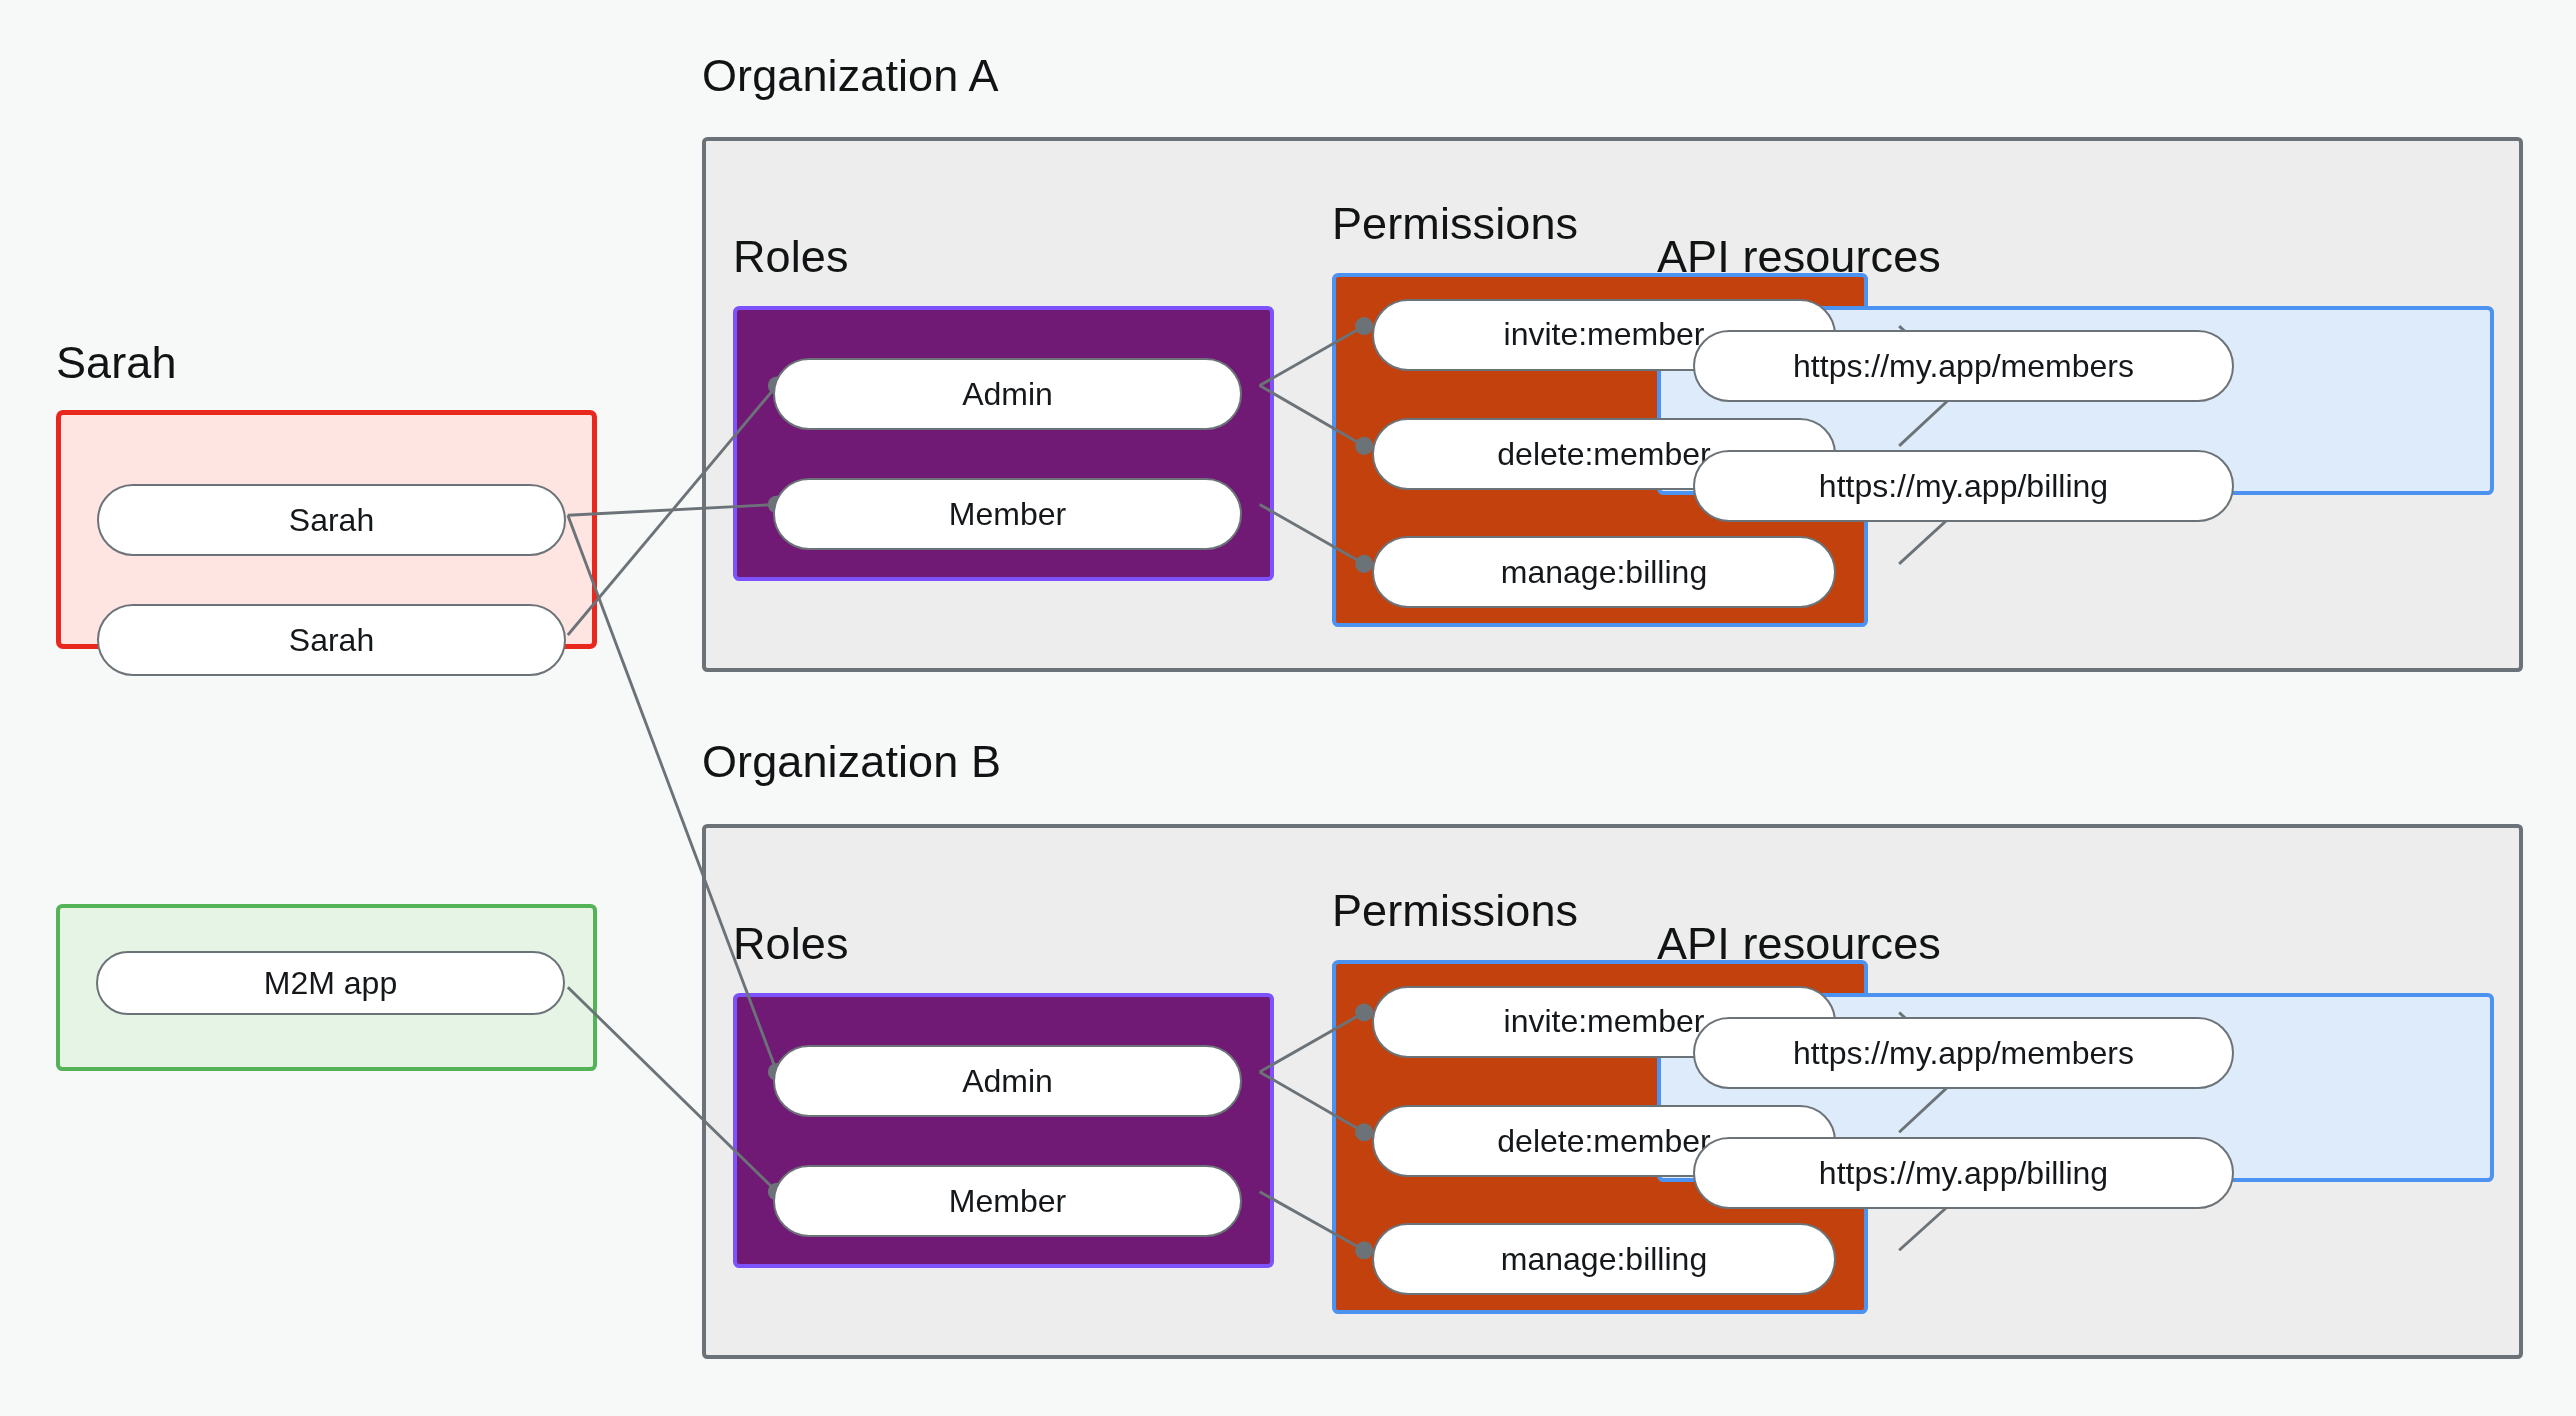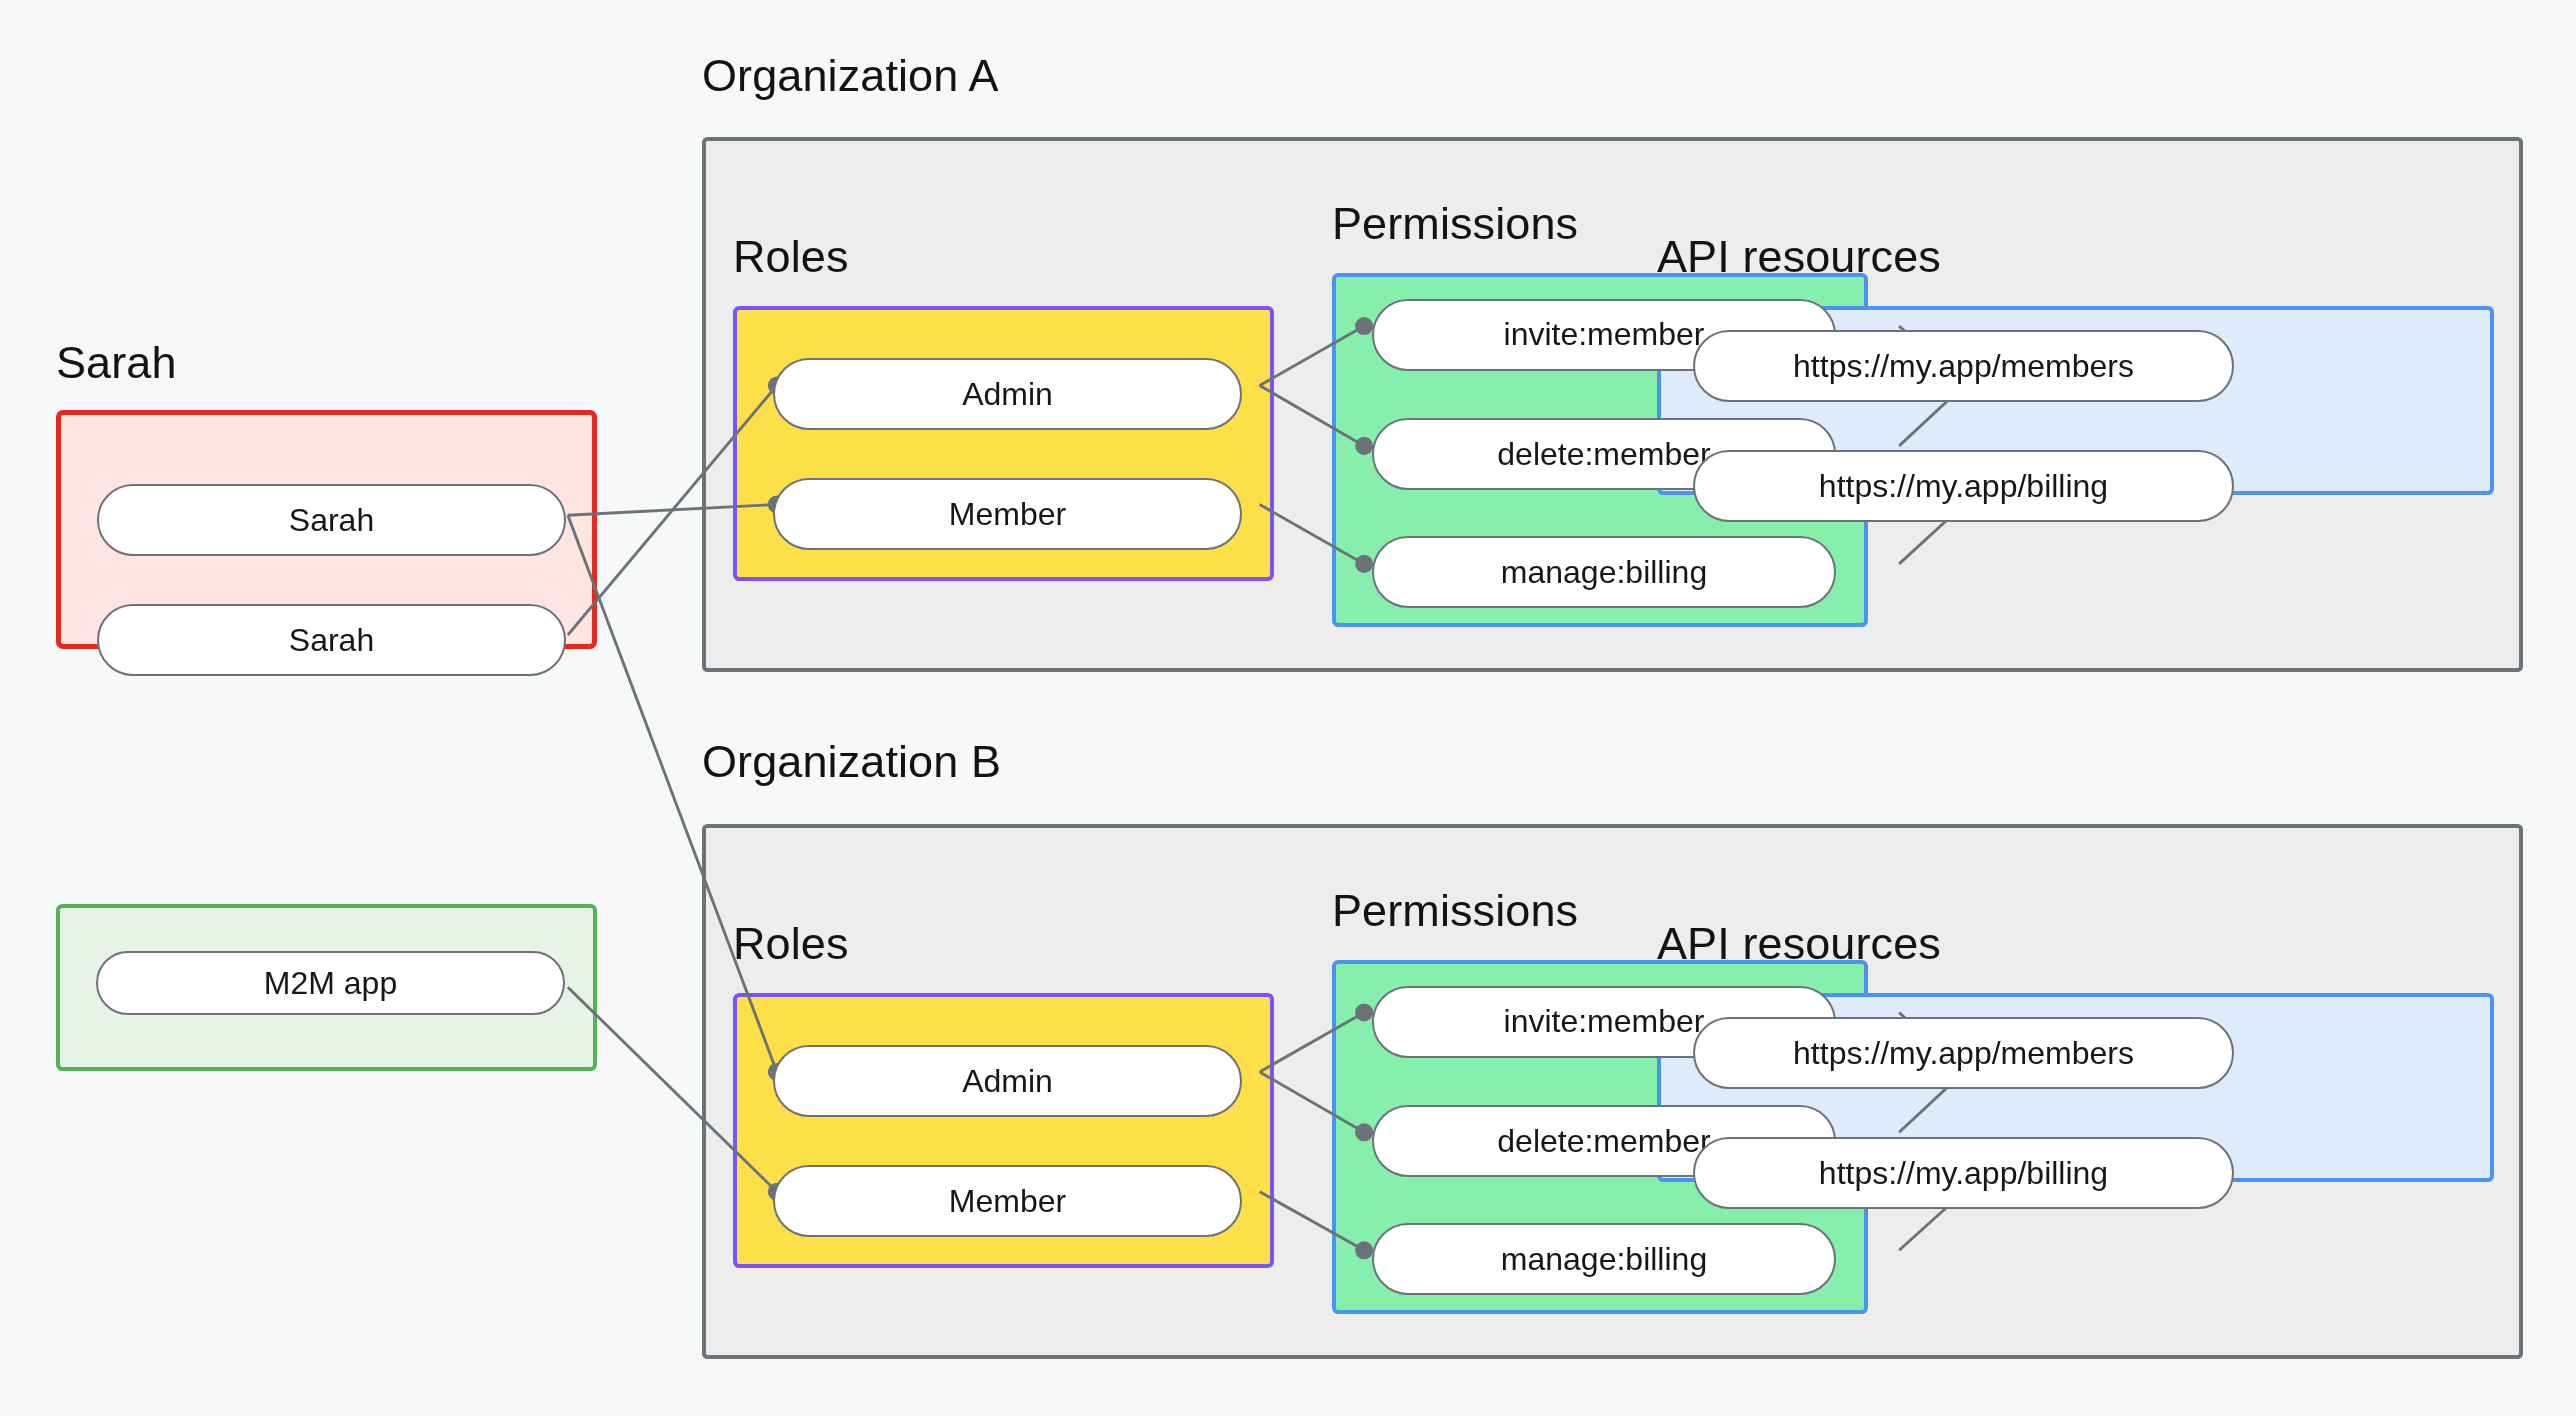--- a/index.html
+++ b/index.html
@@ -42,25 +42,25 @@
   }
   .grp.users {
     background: #ffe5e2;
     border: 5.4px solid #e8271d;
   }
   .grp.m2m {
     background: #e5f4e4;
     border: 4.5px solid #54b357;
   }
   .grp.roles {
-    background: #fde047;
+    background: #701a75;
     border: 4.5px solid #7b52fb;
   }
   .grp.perms {
-    background: #86efac;
+    background: #c2410c;
     border: 4.5px solid #4c92f0;
   }
   .grp.apis {
     background: #ddebfb;
     border: 4.5px solid #4c92f0;
   }
 
   
   .pill {
     position: absolute;

